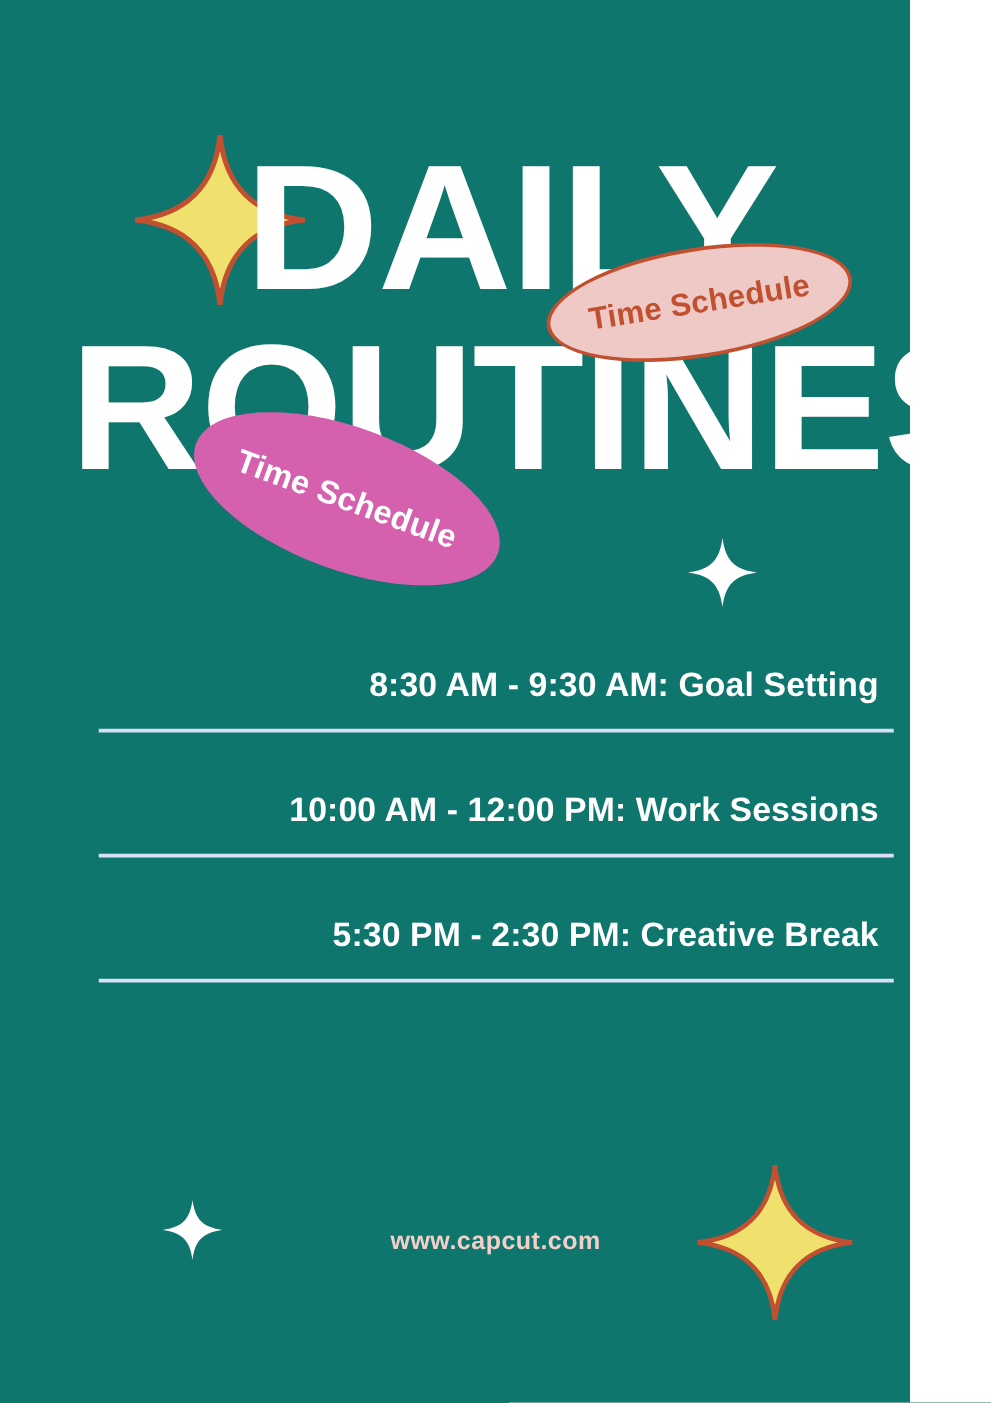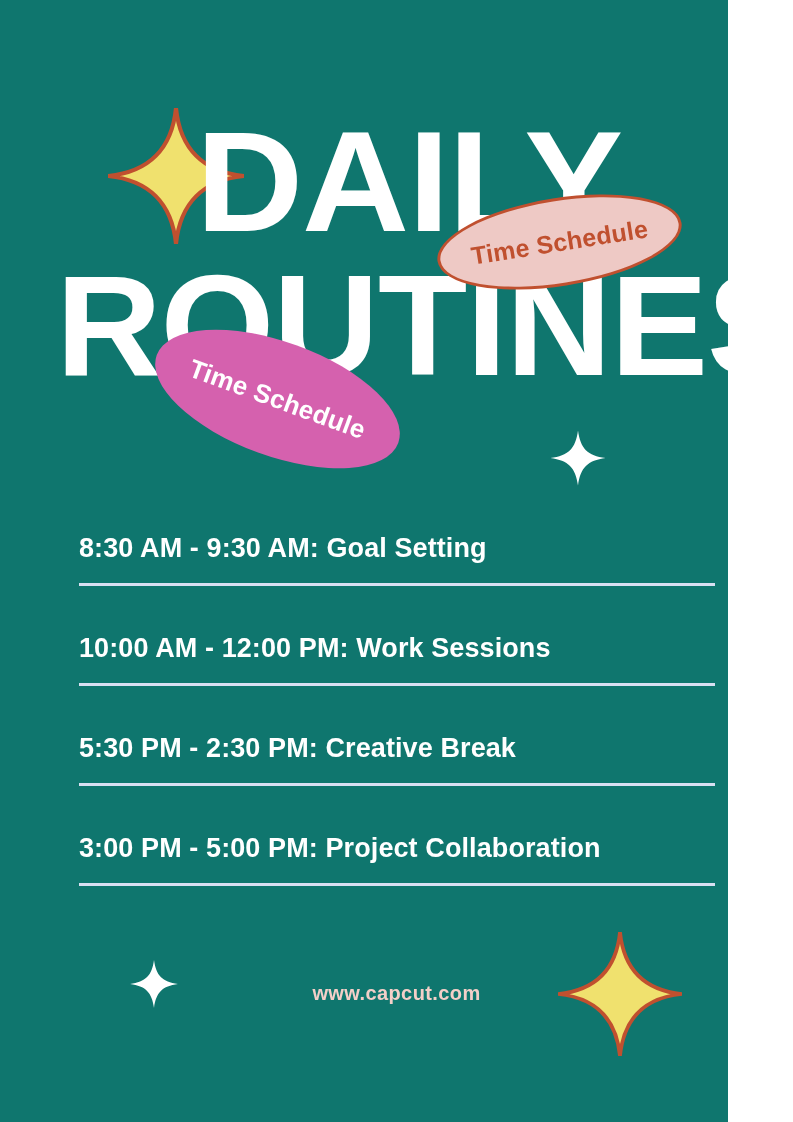--- a/index.html
+++ b/index.html
@@ -112,21 +112,21 @@
   }
   .sched-row {
     position: relative;
     height: 100px;
   }
   .sched-text {
     position: absolute;
     left: 0;
     right: 12px;
     top: 8px;
-    text-align: left;
+    text-align: right;
     color: #FFFFFF;
     font-family: "Liberation Sans", sans-serif;
     font-weight: bold;
     font-size: 27px;
     letter-spacing: 0.1px;
     white-space: nowrap;
   }
   .sched-divider {
     position: absolute;
     left: 0;
@@ -194,22 +194,18 @@
     <div class="sched-row">
       <div class="sched-text">10:00 AM - 12:00 PM: Work Sessions</div>
       <div class="sched-divider"></div>
     </div>
 
     <div class="sched-row">
       <div class="sched-text">5:30 PM - 2:30 PM: Creative Break</div>
       <div class="sched-divider"></div>
     </div>
 
-    <div class="sched-row">
-      <div class="sched-text">3:00 PM - 5:00 PM: Project Collaboration</div>
-      <div class="sched-divider"></div>
-    </div>
 
   </div>
 
   <div id="footer-url">www.capcut.com</div>
 
 </div>
 
 </body></html>

